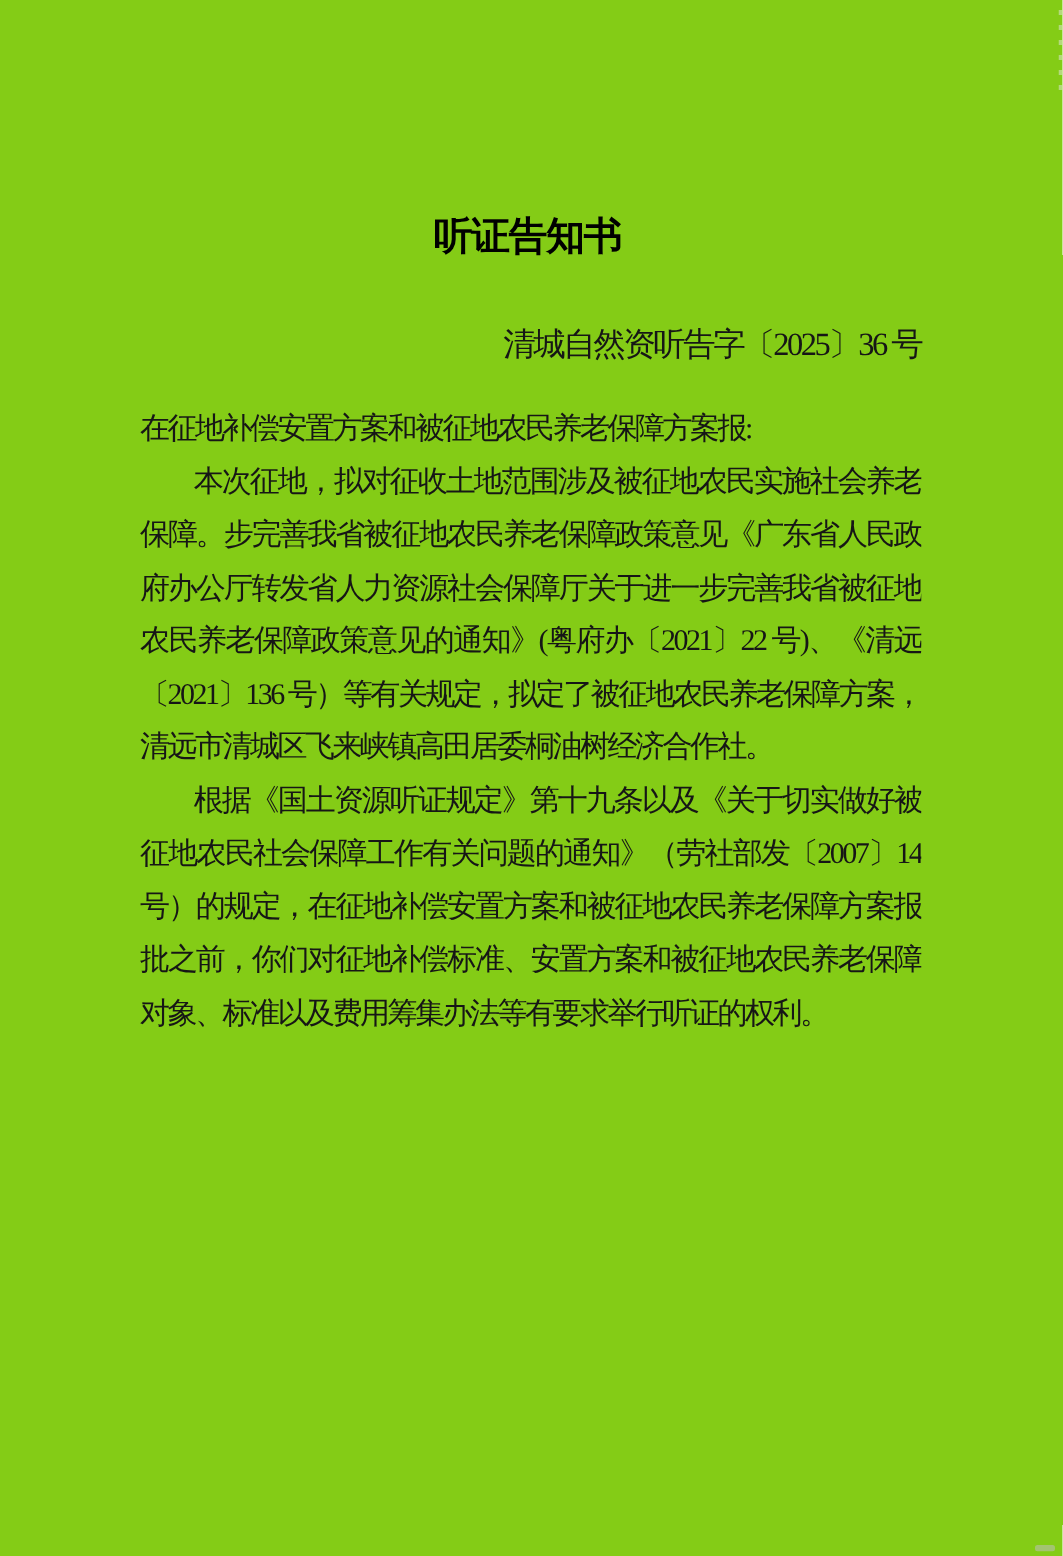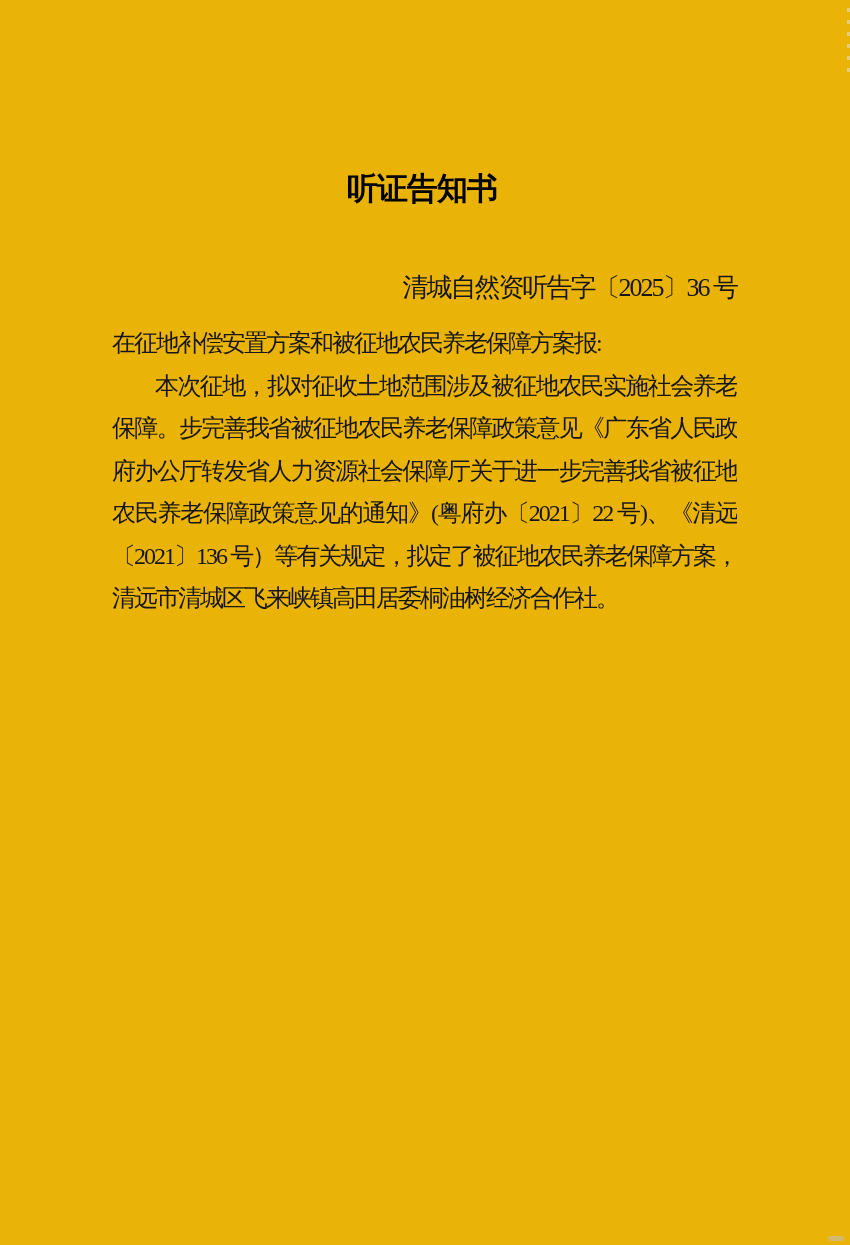--- a/index.html
+++ b/index.html
@@ -1,20 +1,20 @@
 <!DOCTYPE html>
 <html><head>
 <meta charset="utf-8">
 <style>
   html, body { margin: 0; padding: 0; background: #ffffff; }
   .page {
     position: relative;
     width: 850px;
     height: 1245px;
-    background: #eab308;
+    background: #84cc16;
     overflow: hidden;
     font-family: "Liberation Serif", "DejaVu Serif", serif;
     color: #161616;
   }
   .doc-title {
     position: absolute;
     top: 170px;
     left: 0;
     right: 6px;
     text-align: center;
@@ -26,21 +26,20 @@
     color: #000000;
   }
   .doc-number {
     position: absolute;
     top: 259px;
     right: 113px;
     font-size: 26px;
     line-height: 34px;
     letter-spacing: -2px;
     white-space: nowrap;
-    margin-top: 12px;
   }
   .content {
     position: absolute;
     top: 322px;
     left: 112px;
     width: 625px;
     font-size: 24px;
     line-height: 42.5px;
     letter-spacing: -2px;
   }
@@ -91,19 +90,26 @@
 
     <div class="para">
       <div class="ln first">本次征地，拟对征收土地范围涉及被征地农民实施社会养老</div>
       <div class="ln">保障。步完善我省被征地农民养老保障政策意见《广东省人民政</div>
       <div class="ln">府办公厅转发省人力资源社会保障厅关于进一步完善我省被征地</div>
       <div class="ln">农民养老保障政策意见的通知》(粤府办〔2021〕22 号)、《清远市</div>
       <div class="ln">〔2021〕136 号）等有关规定，拟定了被征地农民养老保障方案，</div>
       <div class="ln last">清远市清城区飞来峡镇高田居委桐油树经济合作社。</div>
     </div>
 
+    <div class="para">
+      <div class="ln first">根据《国土资源听证规定》第十九条以及《关于切实做好被</div>
+      <div class="ln">征地农民社会保障工作有关问题的通知》（劳社部发〔2007〕14</div>
+      <div class="ln">号）的规定，在征地补偿安置方案和被征地农民养老保障方案报</div>
+      <div class="ln">批之前，你们对征地补偿标准、安置方案和被征地农民养老保障</div>
+      <div class="ln last">对象、标准以及费用筹集办法等有要求举行听证的权利。</div>
+    </div>
 
   </div>
 
   <div class="edge-artifact"></div>
   <div class="smudge"></div>
 
 </div>
 
 </body></html>

